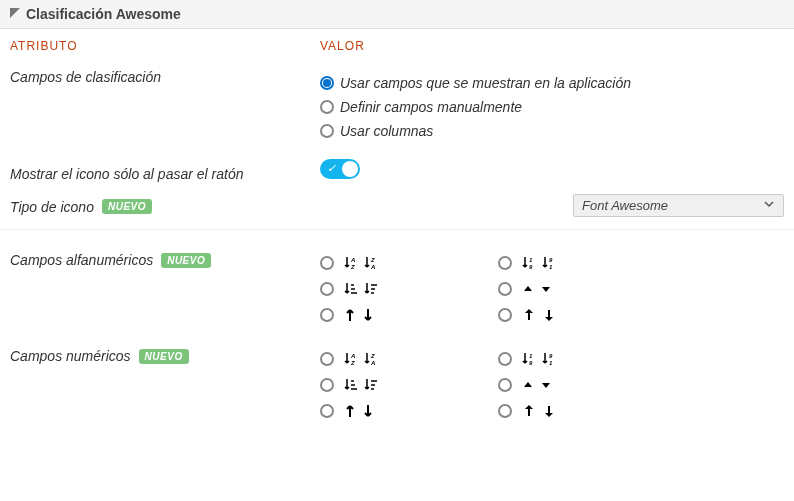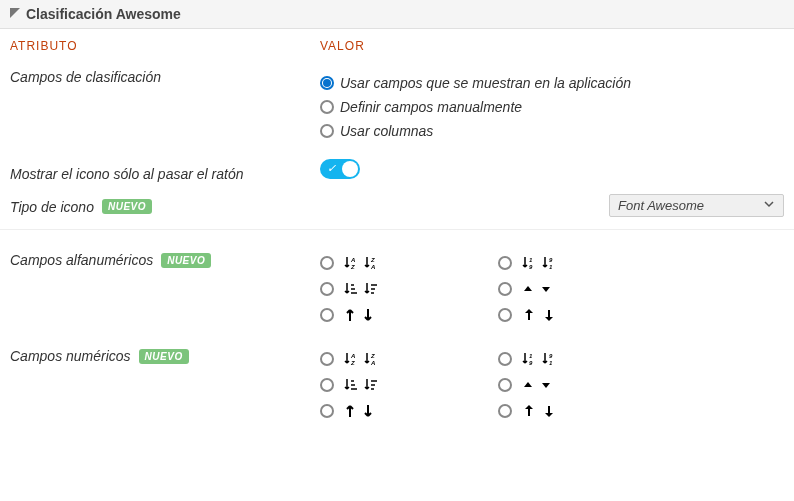--- a/index.html
+++ b/index.html
@@ -104,21 +104,21 @@
     letter-spacing: 0.5px;
   }
   .select {
     display: inline-flex;
     align-items: center;
     justify-content: space-between;
     background: #f0f0f0;
     border: 1px solid #ccc;
     border-radius: 2px;
     padding: 3px 8px;
-    width: 175px;
+    width: 211px;
     font-size: 13px;
     color: #444;
   }
   .select .chev {
     font-size: 12px;
     color: #555;
   }
   .icon-grid {
     display: flex;
     gap: 120px;

